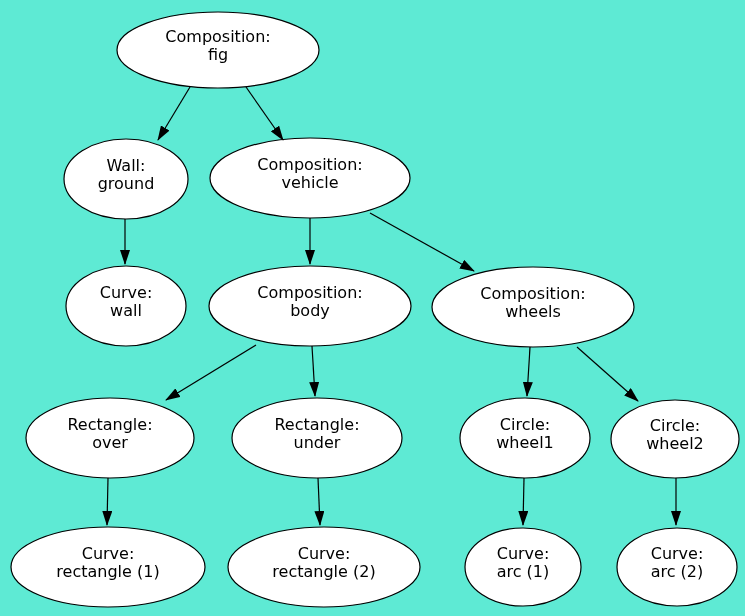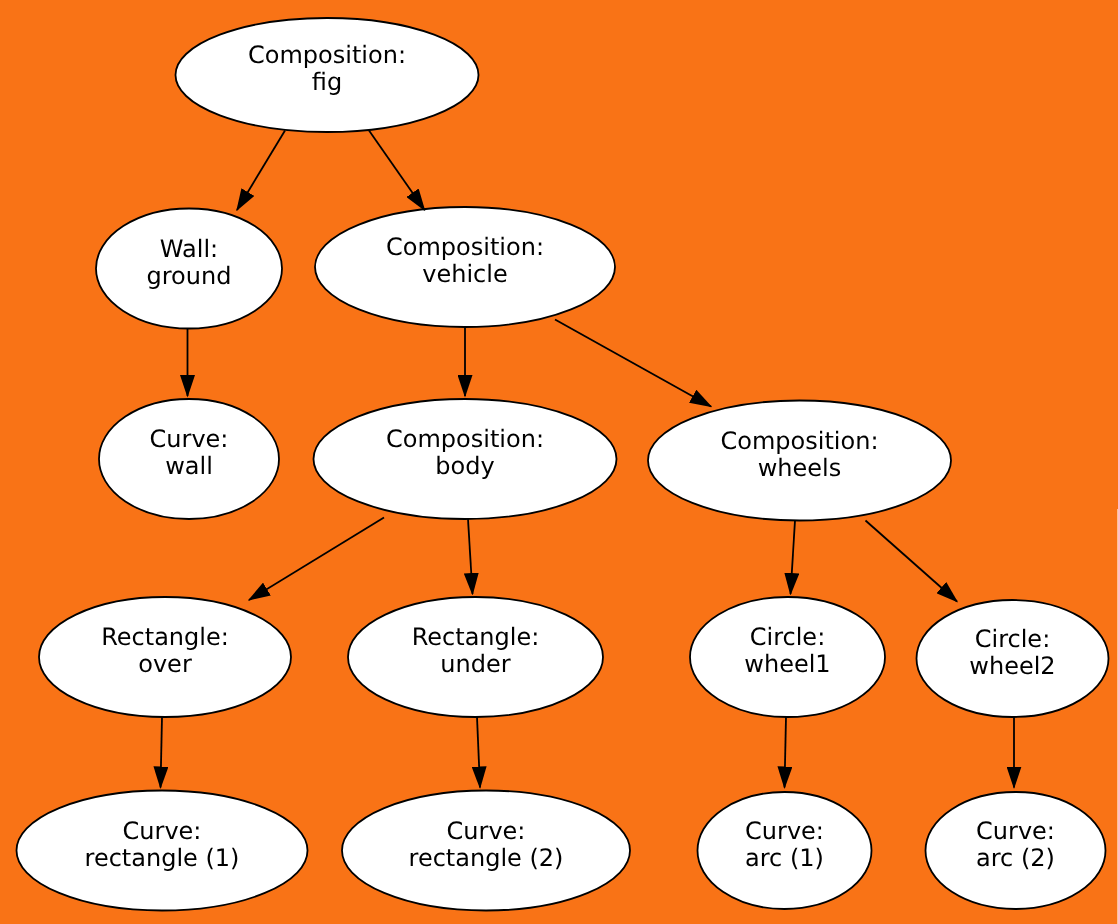--- a/index.html
+++ b/index.html
@@ -4,21 +4,21 @@
 <style>
   html, body {
     margin: 0;
     padding: 0;
     background: #ffffff;
   }
   .canvas {
     position: relative;
     width: 745px;
     height: 616px;
-    background: #f97316;
+    background: #5eead4;
     overflow: hidden;
   }
   svg {
     display: block;
   }
   .node-ellipse {
     fill: #ffffff;
     stroke: #000000;
     stroke-width: 1.2;
   }

